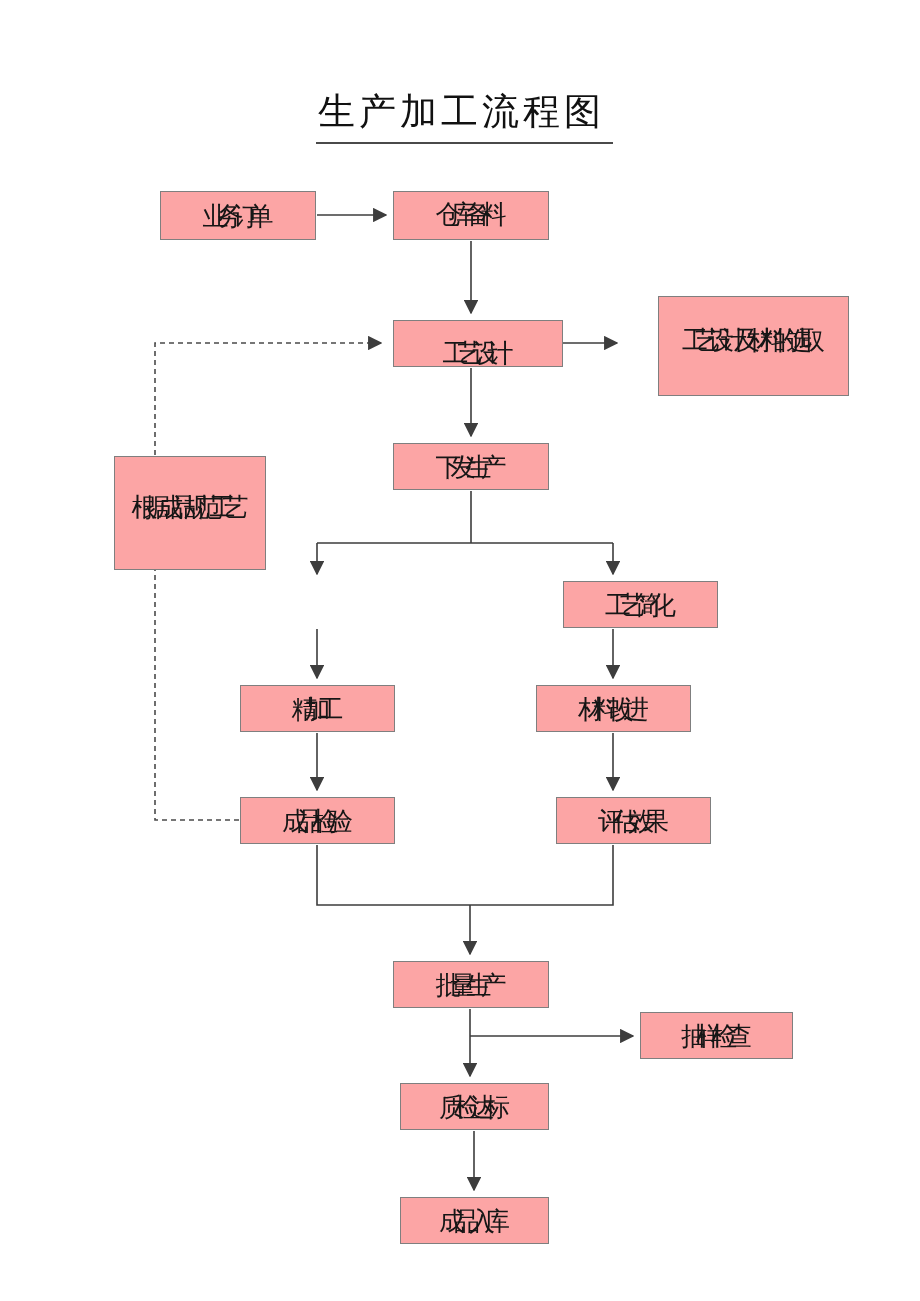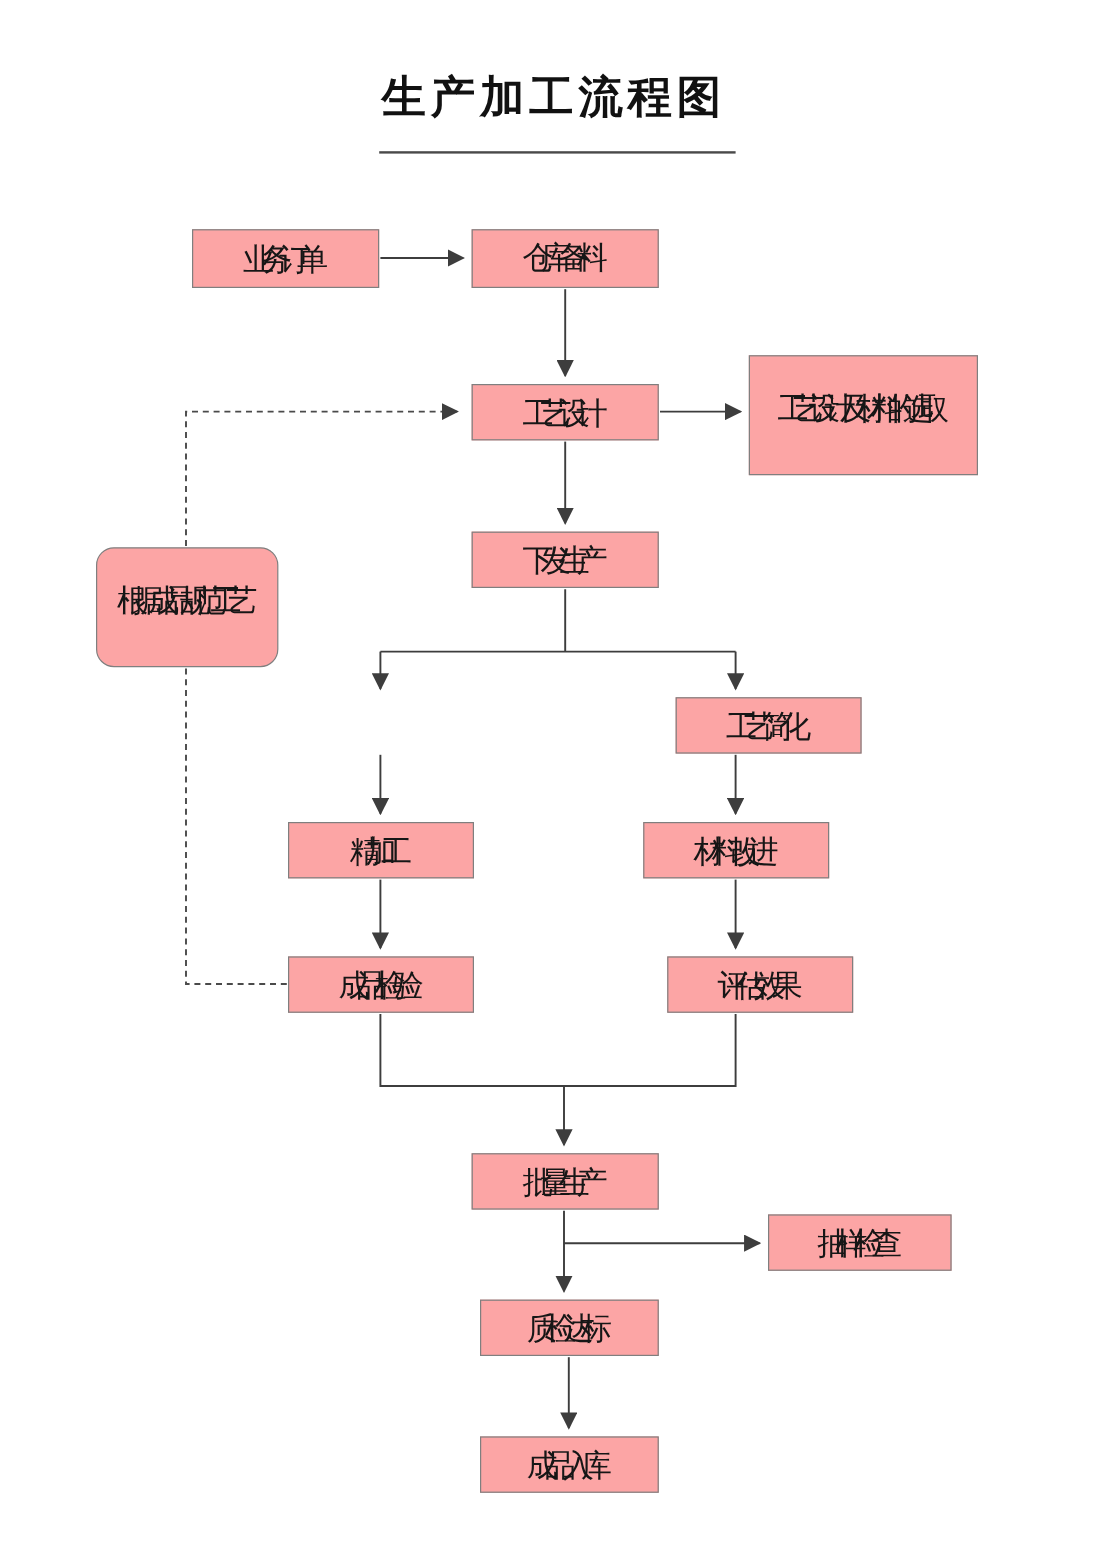--- a/index.html
+++ b/index.html
@@ -7,28 +7,28 @@
     position: relative;
     width: 920px;
     height: 1301px;
     background: #ffffff;
     font-family: "Liberation Sans", "DejaVu Sans", sans-serif;
     overflow: hidden;
   }
   .title {
     position: absolute;
     left: 316px;
-    top: 56px;
+    top: 87px;
     margin: 0;
     font-size: 37px;
-    font-weight: 700;
+    font-weight: 400;
     color: #111111;
     letter-spacing: 4px;
     white-space: nowrap;
-    padding: 0 8px 20px 2px;
+    padding: 0 8px 5px 2px;
     border-bottom: 2px solid #4a4a4a;
   }
   .connectors {
     position: absolute;
     left: 0; top: 0;
     width: 920px; height: 1301px;
   }
   .node {
     position: absolute;
     box-sizing: border-box;
@@ -40,21 +40,21 @@
   }
   .lbl {
     font-size: 26px;
     color: #161616;
     white-space: nowrap;
     line-height: 1;
   }
   
   .sq-a { letter-spacing: -11px; margin-right: 11px; }
   .sq-b { letter-spacing: -13px; margin-right: 13px; }
-  .pad-b { padding-bottom: 12px; }
+  .pad-b { padding-bottom: 12px; margin-left: 34px; }
 </style>
 </head>
 <body>
 
 <div class="page">
 
   <h1 class="title">生产加工流程图</h1>
 
   <svg class="connectors" viewBox="0 0 920 1301" xmlns="http://www.w3.org/2000/svg">
     <defs>
@@ -87,33 +87,33 @@
   </svg>
 
   <div class="node" style="left:160px; top:191px; width:156px; height:49px;">
     <span class="lbl sq-a">业务订单</span>
   </div>
 
   <div class="node" style="left:393px; top:191px; width:156px; height:49px;font-family:Liberation Mono, monospace;">
     <span class="lbl sq-a">仓库备料</span>
   </div>
 
-  <div class="node" style="left:393px; top:320px; width:156px; height:47px;">
+  <div class="node" style="left:393px; top:320px; width:170px; height:47px;align-items:flex-end;">
     <span class="lbl sq-a">工艺设计</span>
   </div>
 
   <div class="node pad-b" style="left:624px; top:296px; width:191px; height:100px;">
     <span class="lbl sq-b">工艺设计及材料的选取</span>
   </div>
 
   <div class="node" style="left:393px; top:443px; width:156px; height:47px;">
     <span class="lbl sq-a">下发生产</span>
   </div>
 
-  <div class="node pad-b" style="left:80px; top:456px; width:152px; height:100px;border-radius:15px;">
+  <div class="node pad-b" style="left:80px; top:456px; width:152px; height:114px;">
     <span class="lbl sq-b">根据成品规范工艺</span>
   </div>
 
 
   <div class="node" style="left:536px; top:581px; width:155px; height:47px;margin-left:27px;">
     <span class="lbl sq-a">工艺简化</span>
   </div>
 
   <div class="node" style="left:240px; top:685px; width:155px; height:47px;">
     <span class="lbl sq-b">精加工</span>

